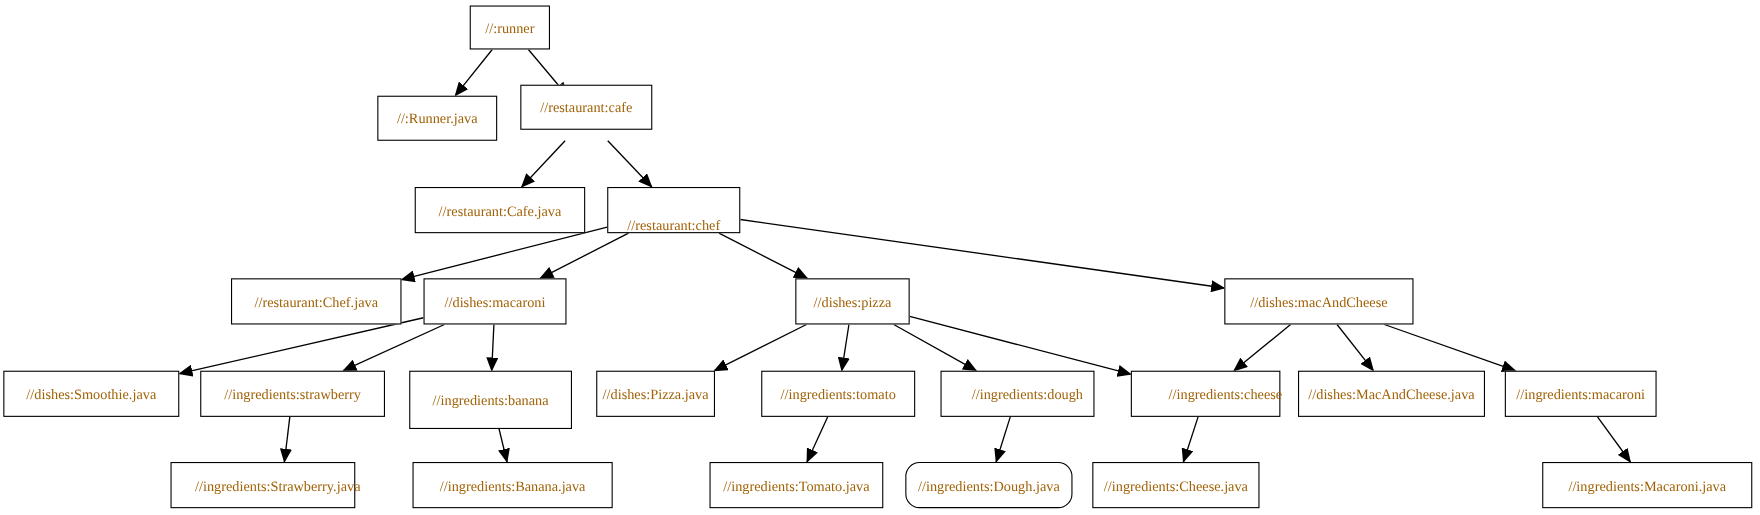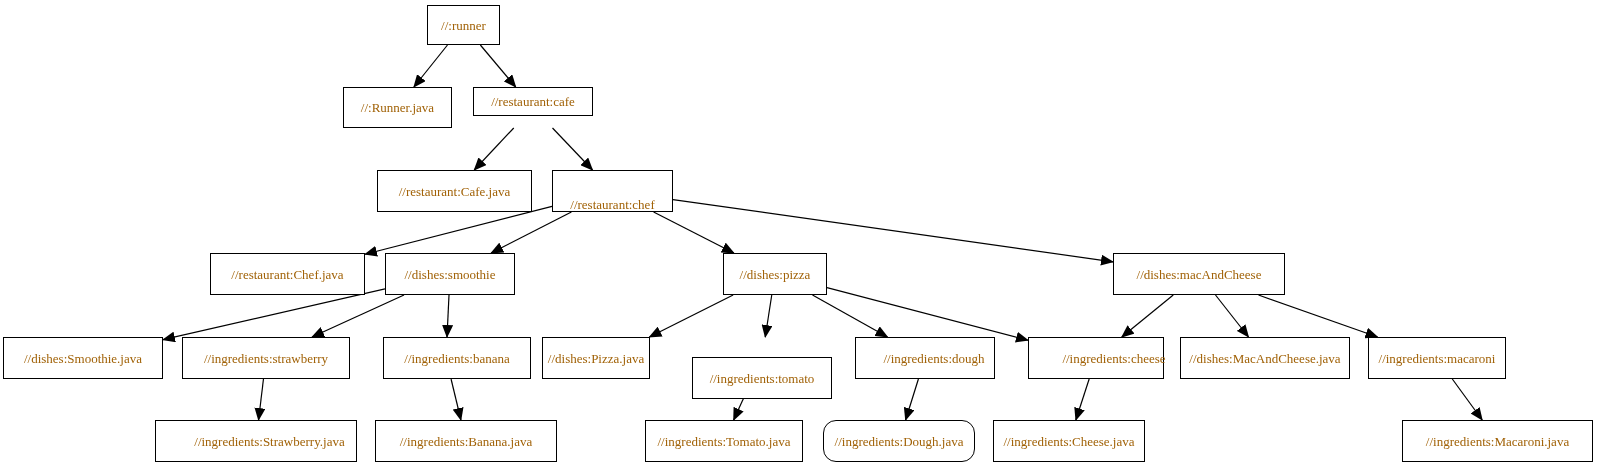--- a/index.html
+++ b/index.html
@@ -74,69 +74,69 @@
         <line x1="1452.3072289156626" y1="379" x2="1482.1927710843374" y2="420" stroke="#000000" stroke-width="1.2" marker-end="url(#arrowhead)"></line>
       </g>
   </svg>
   <div>
       <div class="graph-node" style="left: 427px; top: 5px; width: 73px; height: 40px; background: rgb(255, 255, 255); border-color: rgb(0, 0, 0);">
         <span>//:runner</span>
       </div>
       <div class="graph-node" style="left: 343px; top: 87px; width: 109px; height: 41px; background: rgb(255, 255, 255); border-color: rgb(0, 0, 0);">
         <span>//:Runner.java</span>
       </div>
-      <div class="graph-node" style="left: 473px; top: 87px; width: 120px; height: 29px; background: rgb(255, 255, 255); border-color: rgb(0, 0, 0);">
+      <div class="graph-node" style="left: 473px; top: 77px; width: 120px; height: 41px; background: rgb(255, 255, 255); border-color: rgb(0, 0, 0);">
         <span>//restaurant:cafe</span>
       </div>
       <div class="graph-node" style="left: 377px; top: 170px; width: 155px; height: 42px; background: rgb(255, 255, 255); border-color: rgb(0, 0, 0);">
         <span>//restaurant:Cafe.java</span>
       </div>
       <div class="graph-node" style="left: 552px; top: 170px; width: 121px; height: 42px; background: rgb(255, 255, 255); border-color: rgb(0, 0, 0); align-items: flex-end;">
         <span>//restaurant:chef</span>
       </div>
       <div class="graph-node" style="left: 210px; top: 253px; width: 155px; height: 42px; background: rgb(255, 255, 255); border-color: rgb(0, 0, 0);">
         <span>//restaurant:Chef.java</span>
       </div>
       <div class="graph-node" style="left: 385px; top: 253px; width: 130px; height: 42px; background: rgb(255, 255, 255); border-color: rgb(0, 0, 0);">
-        <span>//dishes:smoothie</span>
+        <span>//dishes:macaroni</span>
       </div>
       <div class="graph-node" style="left: 723px; top: 253px; width: 104px; height: 42px; background: rgb(255, 255, 255); border-color: rgb(0, 0, 0);">
         <span>//dishes:pizza</span>
       </div>
       <div class="graph-node" style="left: 1113px; top: 253px; width: 172px; height: 42px; background: rgb(255, 255, 255); border-color: rgb(0, 0, 0);">
         <span>//dishes:macAndCheese</span>
       </div>
       <div class="graph-node" style="left: 3px; top: 337px; width: 160px; height: 42px; background: rgb(255, 255, 255); border-color: rgb(0, 0, 0);">
         <span>//dishes:Smoothie.java</span>
       </div>
       <div class="graph-node" style="left: 182px; top: 337px; width: 168px; height: 42px; background: rgb(255, 255, 255); border-color: rgb(0, 0, 0);">
         <span>//ingredients:strawberry</span>
       </div>
-      <div class="graph-node" style="left: 372px; top: 337px; width: 148px; height: 42px; background: rgb(255, 255, 255); border-color: rgb(0, 0, 0); margin-left: 11px;">
+      <div class="graph-node" style="left: 372px; top: 337px; width: 148px; height: 53px; background: rgb(255, 255, 255); border-color: rgb(0, 0, 0);">
         <span>//ingredients:banana</span>
       </div>
       <div class="graph-node" style="left: 542px; top: 337px; width: 108px; height: 42px; background: rgb(255, 255, 255); border-color: rgb(0, 0, 0);">
         <span>//dishes:Pizza.java</span>
       </div>
-      <div class="graph-node" style="left: 692px; top: 337px; width: 140px; height: 42px; background: rgb(255, 255, 255); border-color: rgb(0, 0, 0); margin-top: 20px;">
+      <div class="graph-node" style="left: 692px; top: 337px; width: 140px; height: 42px; background: rgb(255, 255, 255); border-color: rgb(0, 0, 0);">
         <span>//ingredients:tomato</span>
       </div>
       <div class="graph-node" style="left: 855px; top: 337px; width: 140px; height: 42px; background: rgb(255, 255, 255); border-color: rgb(0, 0, 0); padding-left: 18px;">
         <span>//ingredients:dough</span>
       </div>
       <div class="graph-node" style="left: 1028px; top: 337px; width: 136px; height: 42px; background: rgb(255, 255, 255); border-color: rgb(0, 0, 0); padding-left: 36px;">
         <span>//ingredients:cheese</span>
       </div>
       <div class="graph-node" style="left: 1180px; top: 337px; width: 170px; height: 42px; background: rgb(255, 255, 255); border-color: rgb(0, 0, 0);">
         <span>//dishes:MacAndCheese.java</span>
       </div>
       <div class="graph-node" style="left: 1368px; top: 337px; width: 138px; height: 42px; background: rgb(255, 255, 255); border-color: rgb(0, 0, 0);">
         <span>//ingredients:macaroni</span>
       </div>
-      <div class="graph-node" style="left: 155px; top: 420px; width: 202px; height: 42px; background: rgb(255, 255, 255); border-color: rgb(0, 0, 0); padding-left: 27px;">
+      <div class="graph-node" style="left: 155px; top: 420px; width: 168px; height: 42px; background: rgb(255, 255, 255); border-color: rgb(0, 0, 0); padding-left: 27px;">
         <span>//ingredients:Strawberry.java</span>
       </div>
       <div class="graph-node" style="left: 375px; top: 420px; width: 182px; height: 42px; background: rgb(255, 255, 255); border-color: rgb(0, 0, 0);">
         <span>//ingredients:Banana.java</span>
       </div>
       <div class="graph-node" style="left: 645px; top: 420px; width: 158px; height: 42px; background: rgb(255, 255, 255); border-color: rgb(0, 0, 0);">
         <span>//ingredients:Tomato.java</span>
       </div>
       <div class="graph-node" style="left: 823px; top: 420px; width: 152px; height: 42px; background: rgb(255, 255, 255); border-color: rgb(0, 0, 0); border-radius: 13px;">
         <span>//ingredients:Dough.java</span>

